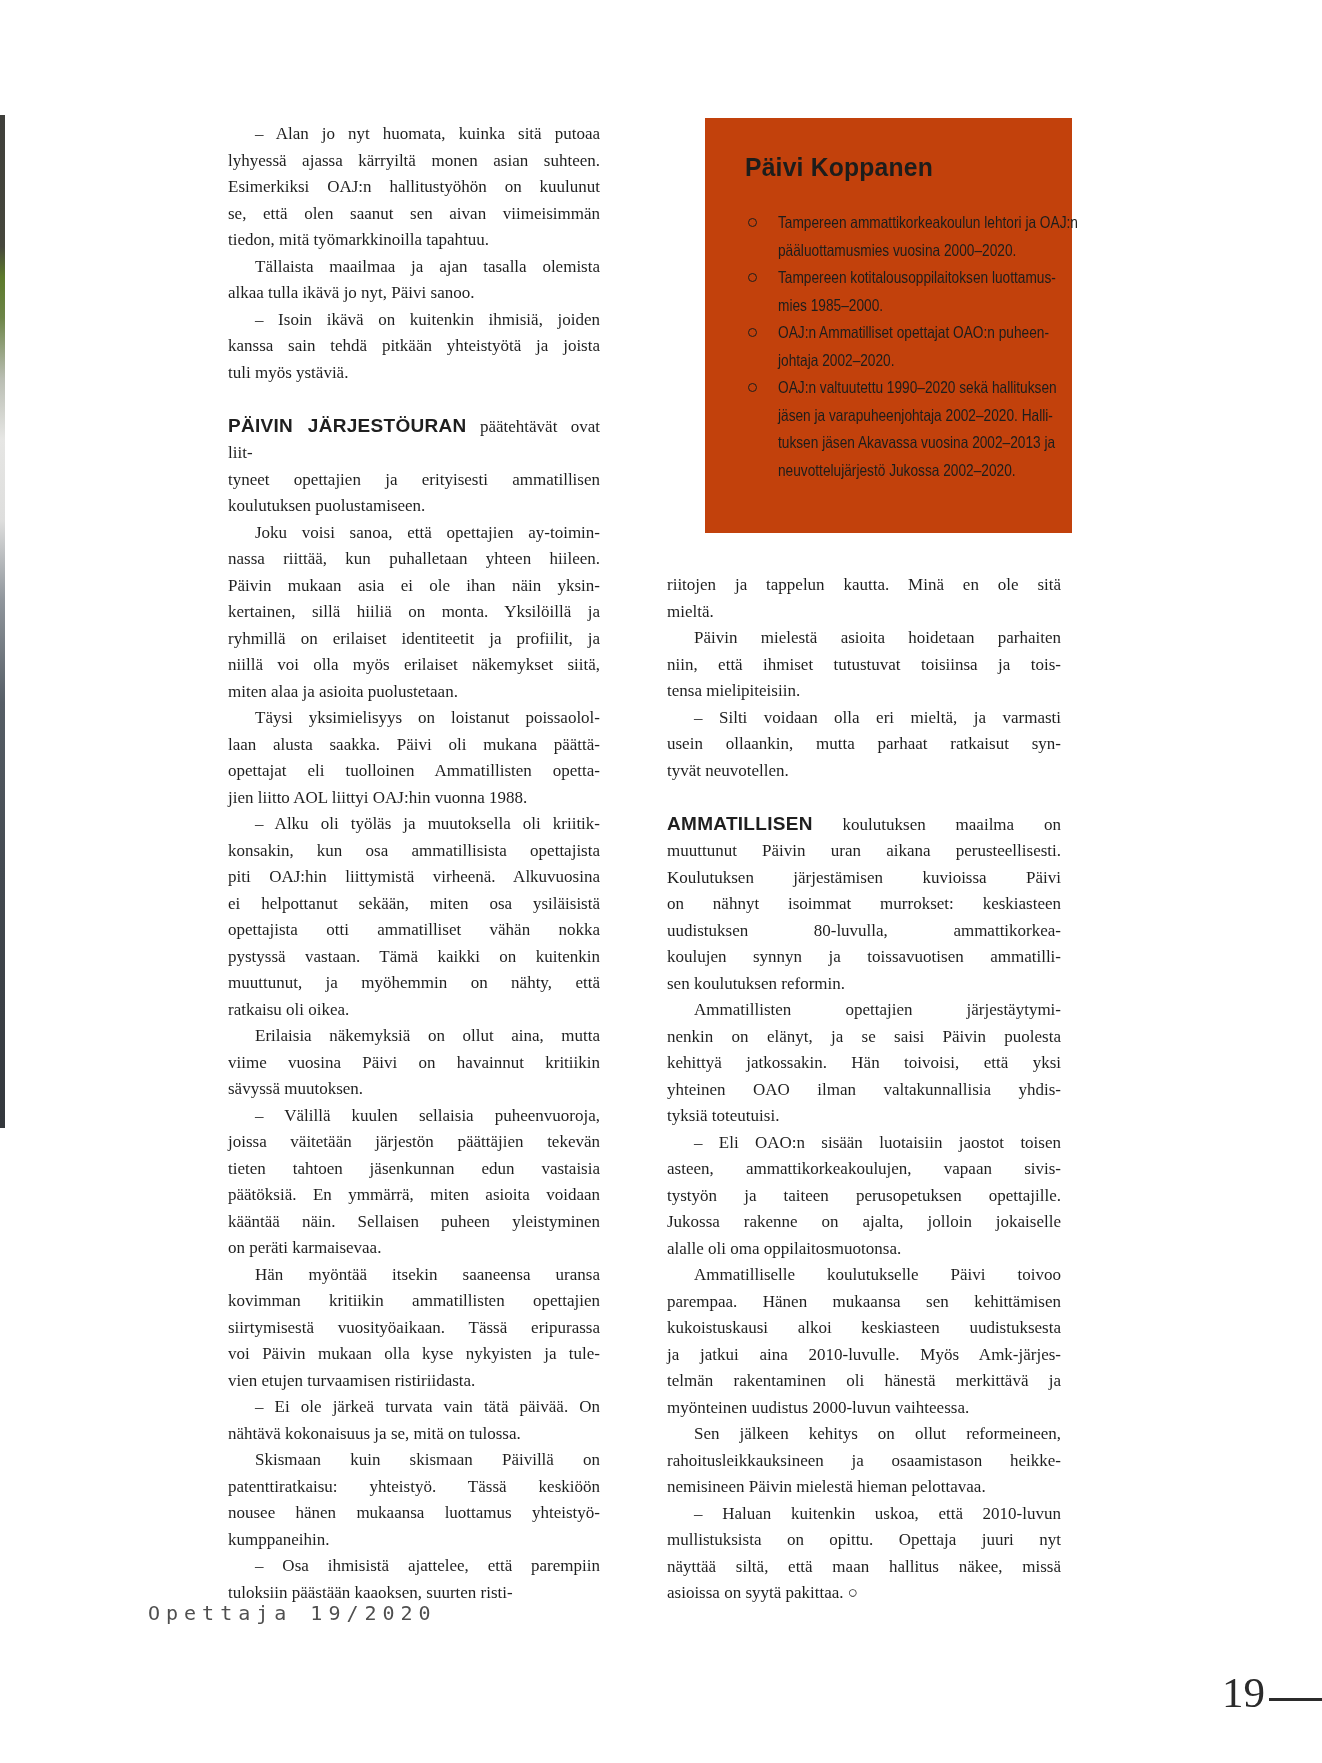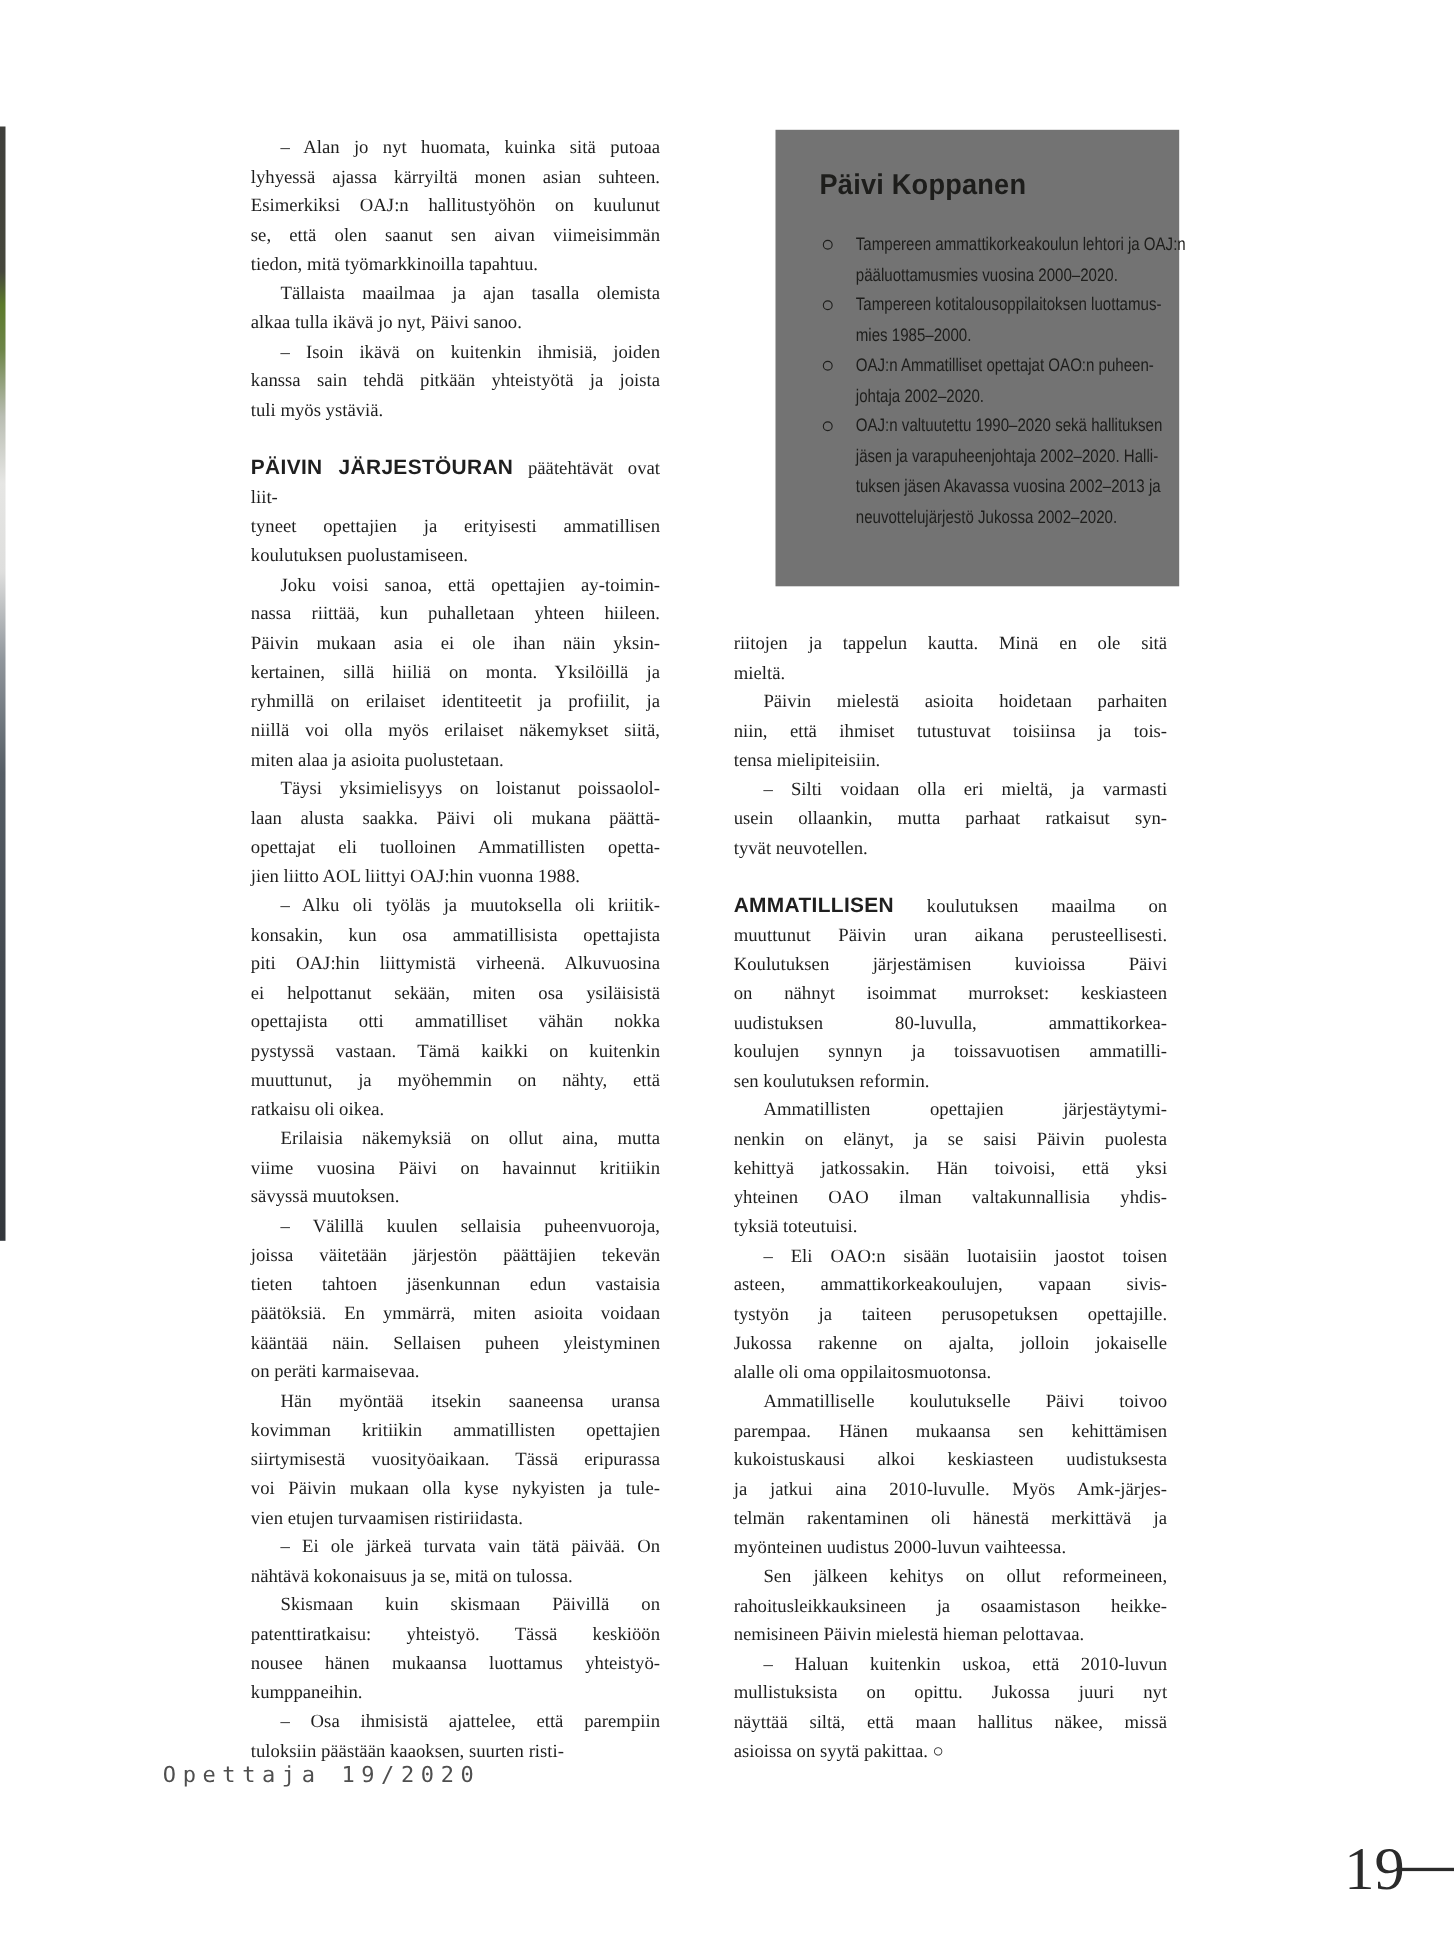--- a/index.html
+++ b/index.html
@@ -22,31 +22,31 @@
   .infobox h2{margin:0 0 26px 0;font-size:26px;font-weight:bold;letter-spacing:.2px;
         transform:scaleX(.95);transform-origin:0 50%;white-space:nowrap;}
   .item{position:relative;padding-left:33px;}
   .dot{position:absolute;left:3px;top:9px;width:9px;height:9px;border:1.6px solid #1d1d1b;
         border-radius:50%;box-sizing:border-box;background:transparent;}
   .box-line{font-size:16.5px;line-height:27.5px;white-space:nowrap;
         transform:scaleX(.83);transform-origin:0 50%;}
   .footer-mag{position:absolute;left:148px;top:1601px;font-family:"DejaVu Sans Mono",monospace;
         font-size:20px;letter-spacing:6px;color:#4f4f4f;white-space:nowrap;}
   .page-num{position:absolute;left:1222px;top:1671px;font-family:"Liberation Serif",serif;
-        font-size:55px;line-height:1;color:#2b2b2b;}
+        font-size:43px;line-height:1;color:#2b2b2b;}
   .num-rule{position:absolute;right:0;top:1698px;width:53px;height:3px;background:#2b2b2b;}
 </style>
 </head>
 <body>
 
 <div class="page">
 
   <div class="edge-strip"></div>
 
-  <div class="infobox" style="background:#737373">
+  <div class="infobox" style="background:#c2410c">
     <h2>Päivi Koppanen</h2>
     <div id="fact-box-items">
         <div class="item">
           <span class="dot"></span>
           <div class="box-line">Tampereen ammattikorkeakoulun lehtori ja OAJ:n</div>
           <div class="box-line">pääluottamusmies vuosina 2000–2020.</div>
         </div>
         <div class="item">
           <span class="dot"></span>
           <div class="box-line">Tampereen kotitalousoppilaitoksen luottamus-</div>
@@ -195,21 +195,21 @@
         <div class="line">telmän rakentaminen oli hänestä merkittävä ja</div>
         <div class="line last">myönteinen uudistus 2000-luvun vaihteessa.</div>
       </div>
       <div class="para indent">
         <div class="line">Sen jälkeen kehitys on ollut reformeineen,</div>
         <div class="line">rahoitusleikkauksineen ja osaamistason heikke-</div>
         <div class="line last">nemisineen Päivin mielestä hieman pelottavaa.</div>
       </div>
       <div class="para indent">
         <div class="line">– Haluan kuitenkin uskoa, että 2010-luvun</div>
-        <div class="line">mullistuksista on opittu. Jukossa juuri nyt</div>
+        <div class="line">mullistuksista on opittu. Opettaja juuri nyt</div>
         <div class="line">näyttää siltä, että maan hallitus näkee, missä</div>
         <div class="line last">asioissa on syytä pakittaa. ○</div>
       </div>
     </div>
 
   <div class="footer-mag">Opettaja 19/2020</div>
 
   <div class="page-num">19</div>
   <div class="num-rule"></div>
 

